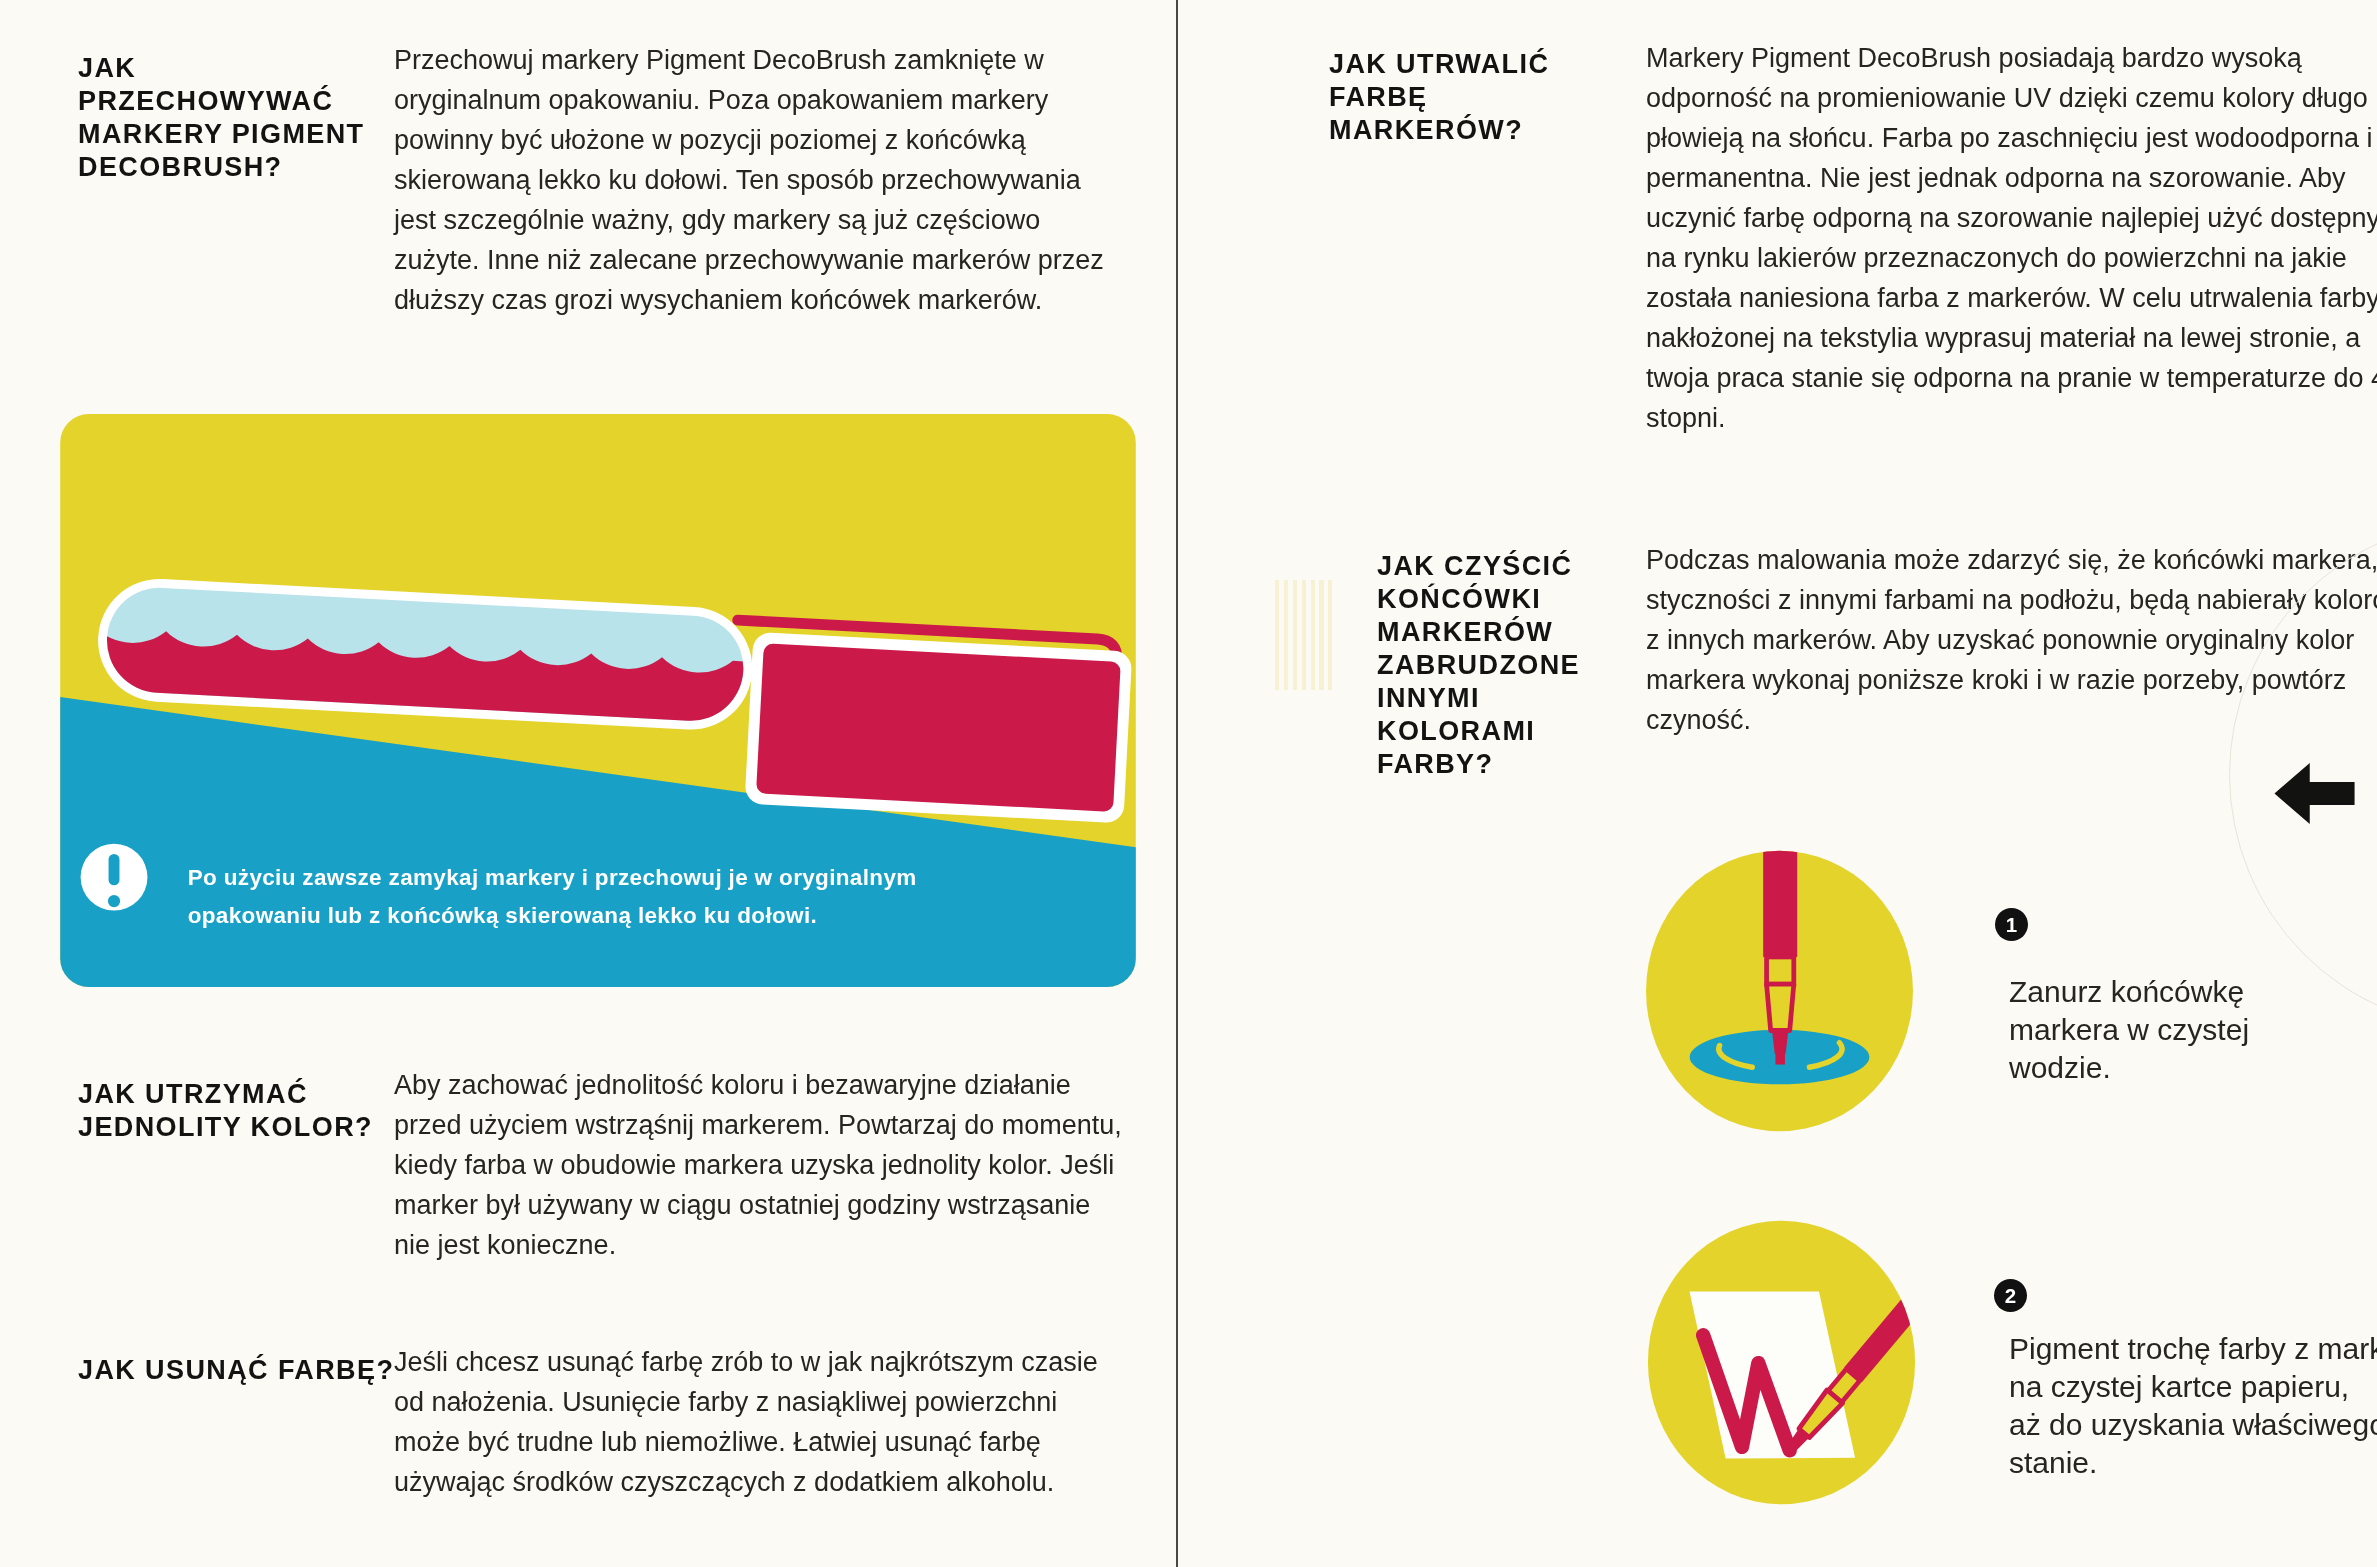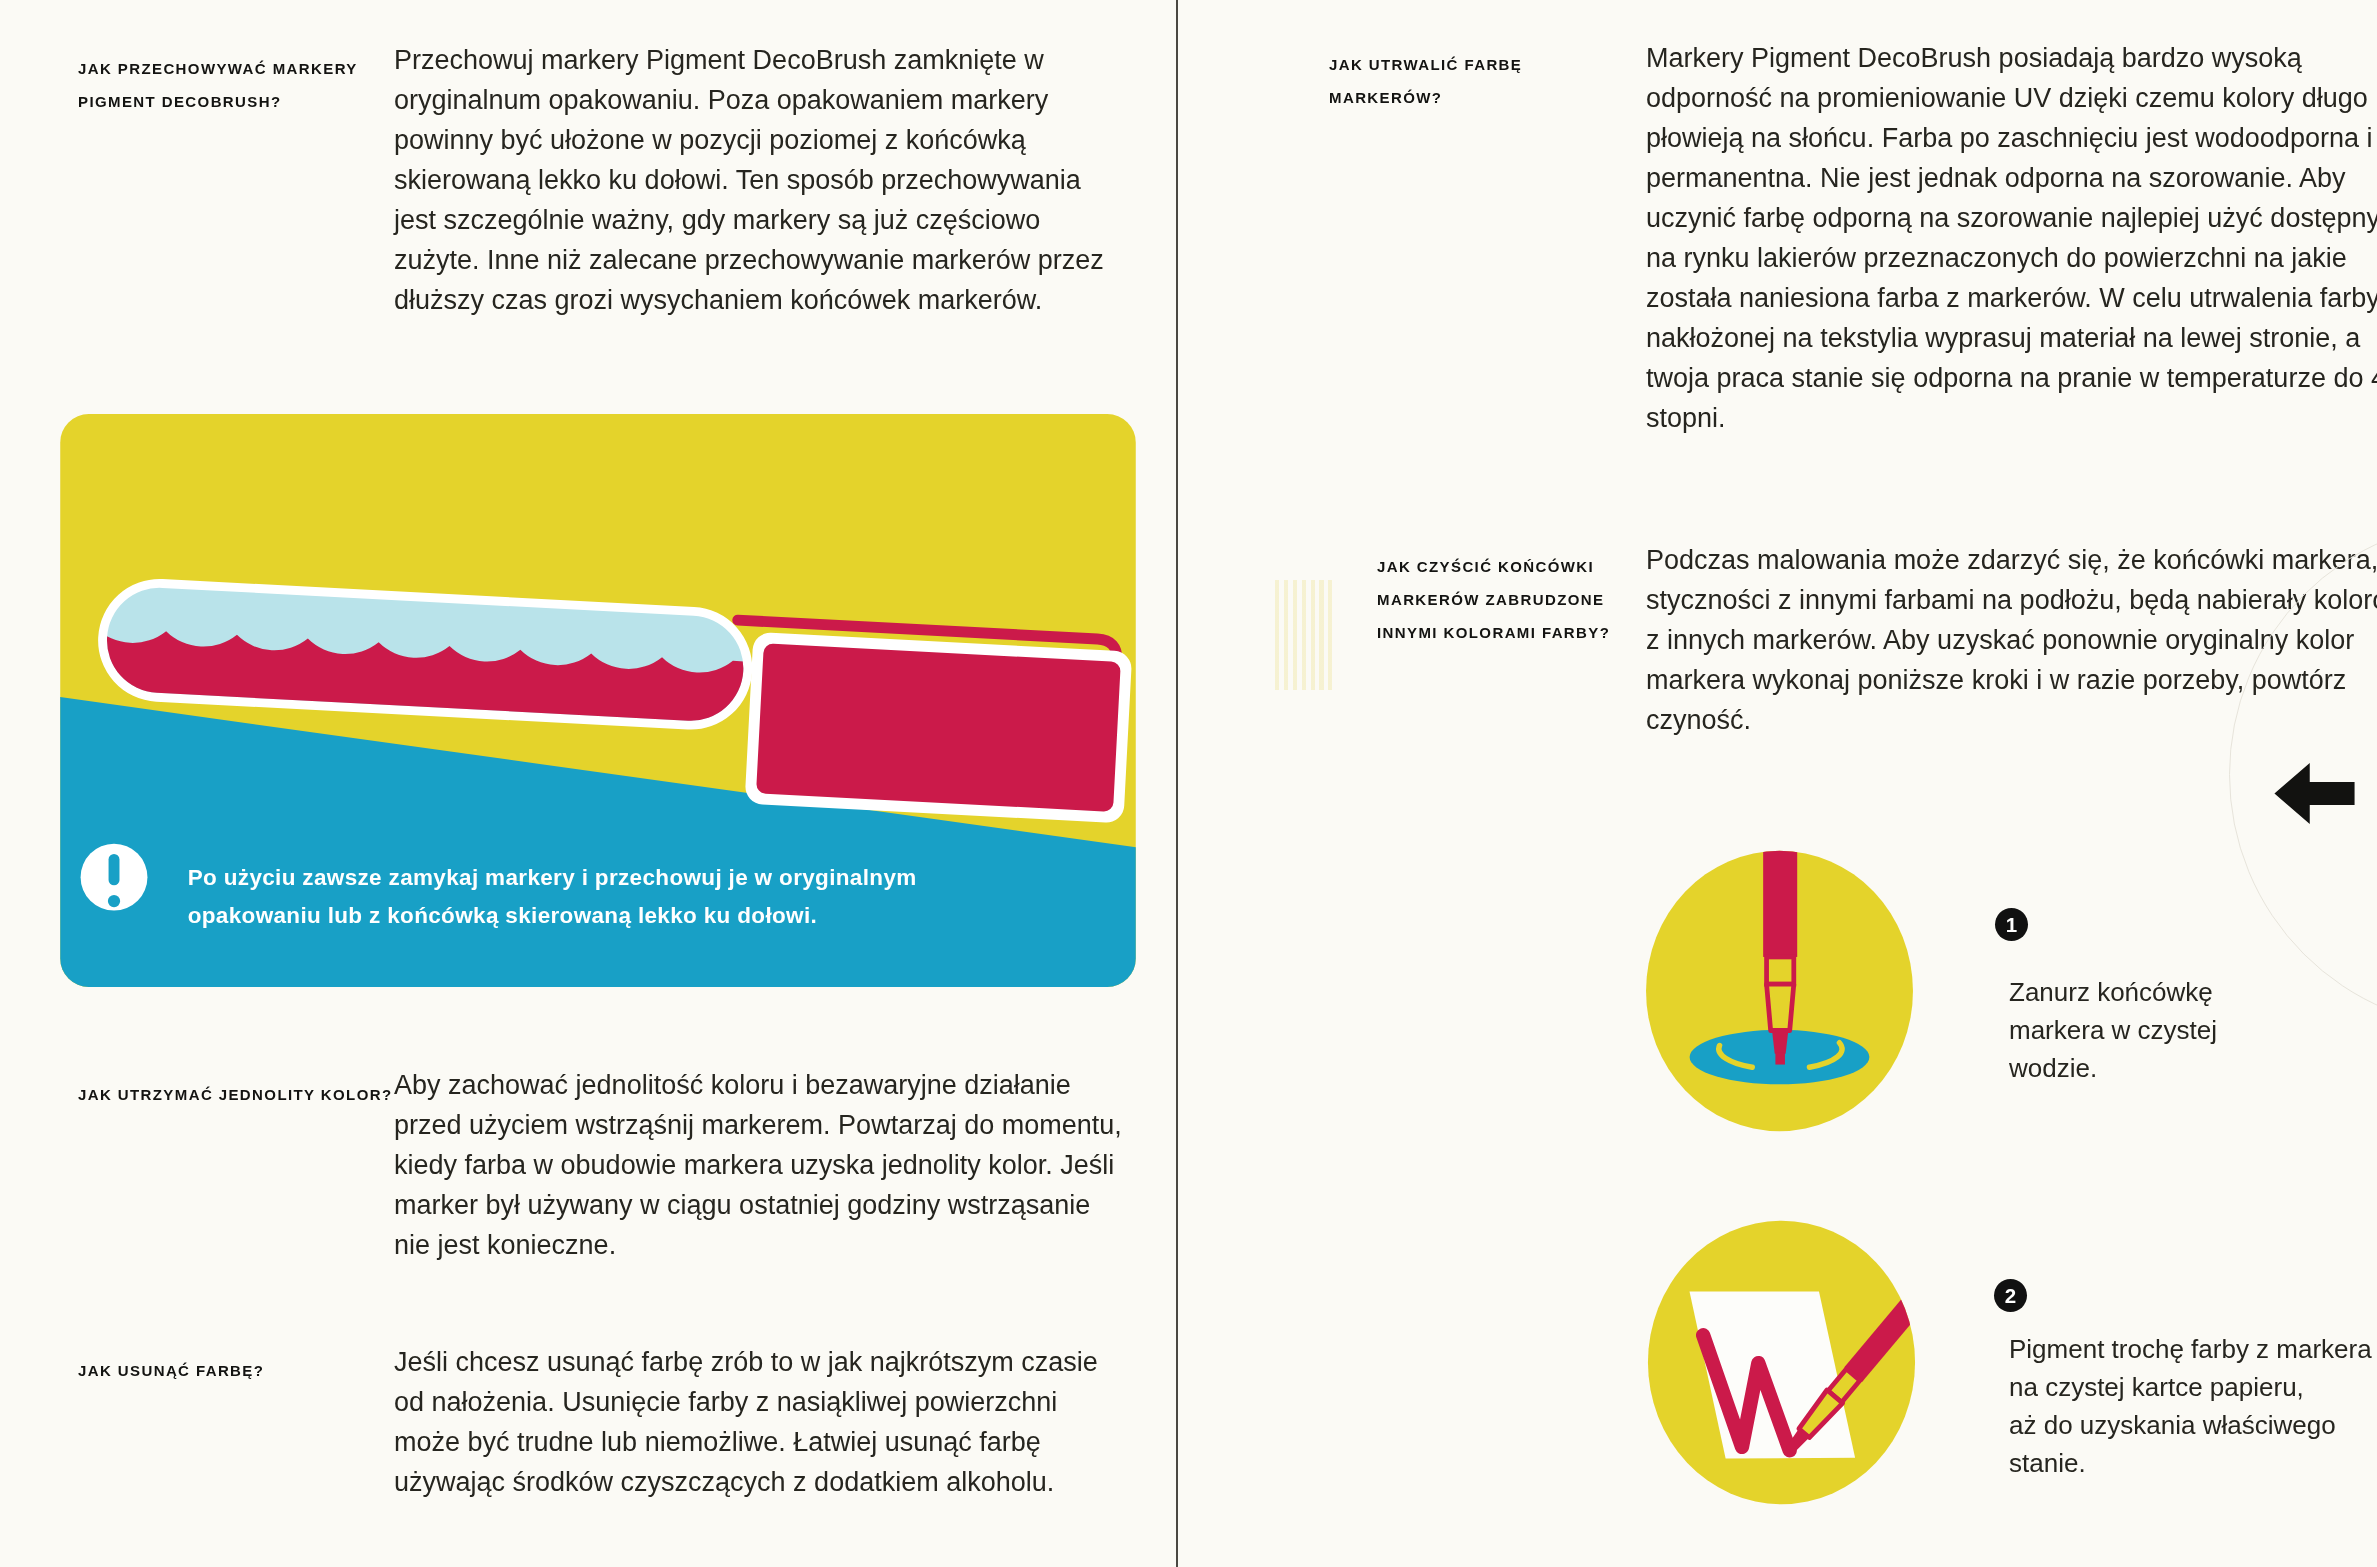--- a/index.html
+++ b/index.html
@@ -4,21 +4,21 @@
 <style>
   html,body{margin:0;padding:0;}
   body{
     width:2377px;height:1567px;position:relative;overflow:hidden;
     background:#fbfaf5;
     font-family:"Liberation Sans","DejaVu Sans",sans-serif;
     color:#232220;
   }
   .abs{position:absolute;}
   .heading{
-    font-weight:bold;font-size:15px;line-height:33px;letter-spacing:1.4px;
+    font-weight:bold;font-size:27px;line-height:33px;letter-spacing:1.4px;
     color:#131311;text-transform:uppercase;
   }
   .body-text{
     font-size:27px;line-height:40px;color:#26251f;
   }
   .fold-line{
     left:1176px;top:0;width:2px;height:1567px;background:#2a2822;opacity:.85;
   }
   .scan-artifact{
     left:1203px;top:580px;width:57px;height:110px;
@@ -27,21 +27,21 @@
   }
   .die-cut{
     left:2229px;top:520px;width:507px;height:507px;border-radius:50%;
     border:1.4px solid #e7e4db;background:transparent;
   }
   .badge{
     width:33px;height:33px;border-radius:50%;background:#111;
     color:#fff;font-weight:bold;font-size:20.5px;
     display:flex;align-items:center;justify-content:center;
   }
-  .step-text div{font-size:26px;line-height:38px;color:#26251f;}
+  .step-text div{font-size:30px;line-height:38px;color:#26251f;}
   svg text.note{
     font-family:"Liberation Sans","DejaVu Sans",sans-serif;
     font-weight:bold;font-size:33px;fill:#ffffff;letter-spacing:.5px;
   }
 </style>
 </head>
 <body>
 
 <div class="abs" style="left:0;top:0;width:1176px;height:1567px;">
 

